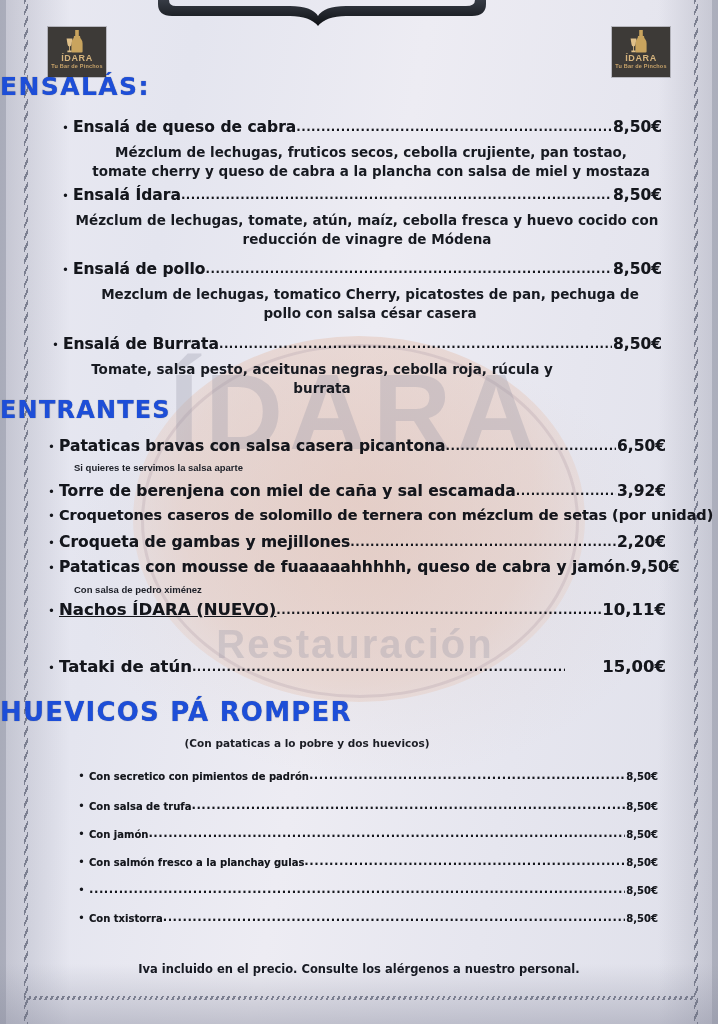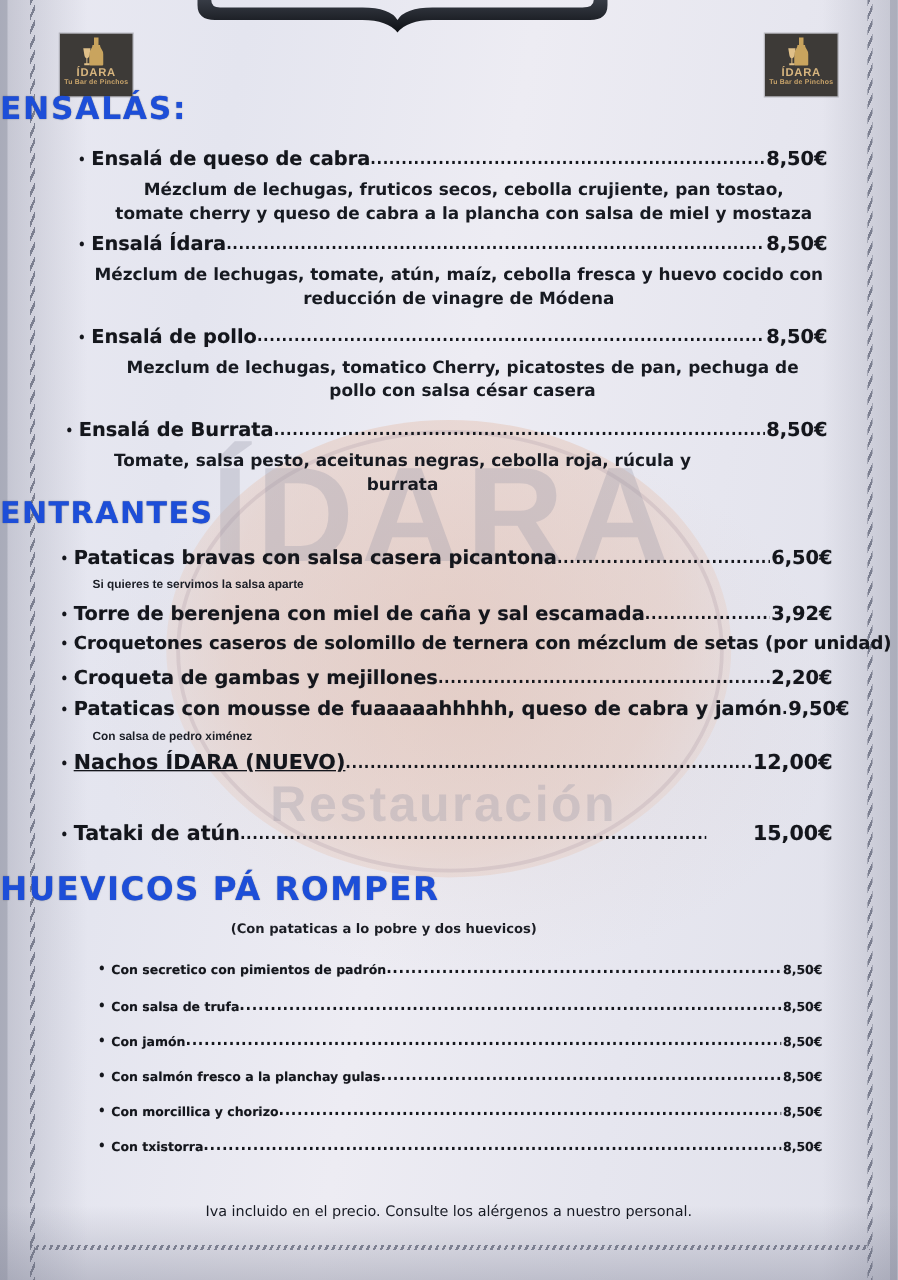--- a/index.html
+++ b/index.html
@@ -142,21 +142,21 @@
   }
   .note{
     position:absolute;text-align:left;
     font-family:Liberation Sans, sans-serif;
     font-weight:600;color:#1b1e26;font-size:9.5px;line-height:13px;
   }
 
   .footer{
     position:absolute;width:718px;text-align:center;top:962px;
     font-family:"DejaVu Sans","Liberation Sans",sans-serif;
-    font-weight:400;font-size:11.5px;color:#161922;
+    font-weight:700;font-size:11.5px;color:#161922;
   }
 
   
   .sz-sal .name,.sz-sal .price{font-size:15.5px;}
   .sz-ent .name,.sz-ent .price{font-size:15.5px;}
   .sz-hue .name,.sz-hue .price{font-size:10px;}
 </style>
 </head>
 <body>
 
@@ -288,21 +288,21 @@
       <span class="name">Pataticas con mousse de fuaaaaahhhhh, queso de cabra y jamón</span>
       <span class="leader">......................................................................................................................................................</span>
       <span class="price">9,50€</span>
     </div>
     <div class="note" style="left:74px;top:583px;width:420px;">Con salsa de pedro ximénez</div>
 
     <div class="row sz-ent" style="left:48px;top:600px;width:618px;">
       <span class="bullet">•</span>
       <span class="name" style="font-size:16.5px;text-decoration:underline;">Nachos ÍDARA (NUEVO)</span>
       <span class="leader">......................................................................................................................................................</span>
-      <span class="price" style="font-size:16.5px;">12,00€</span>
+      <span class="price" style="font-size:16.5px;">10,11€</span>
     </div>
 
     <div class="row sz-ent" style="left:48px;top:657px;width:618px;">
       <span class="bullet">•</span>
       <span class="name" style="font-size:16.5px;">Tataki de atún</span>
       <span class="leader">......................................................................................................................................................</span>
       <span class="price" style="font-size:16.5px;margin-left:36px;">15,00€</span>
     </div>
 
     <div class="section-title t-huevicos">HUEVICOS PÁ ROMPER</div>
@@ -331,21 +331,20 @@
 
     <div class="row sz-hue" style="left:78px;top:854px;width:580px;">
       <span class="bullet">•</span>
       <span class="name">Con salmón fresco a la planchay gulas</span>
       <span class="leader">......................................................................................................................................................</span>
       <span class="price">8,50€</span>
     </div>
 
     <div class="row sz-hue" style="left:78px;top:882px;width:580px;">
       <span class="bullet">•</span>
-      <span class="name">Con morcillica y chorizo</span>
       <span class="leader">......................................................................................................................................................</span>
       <span class="price">8,50€</span>
     </div>
 
     <div class="row sz-hue" style="left:78px;top:910px;width:580px;">
       <span class="bullet">•</span>
       <span class="name">Con txistorra</span>
       <span class="leader">......................................................................................................................................................</span>
       <span class="price">8,50€</span>
     </div>

